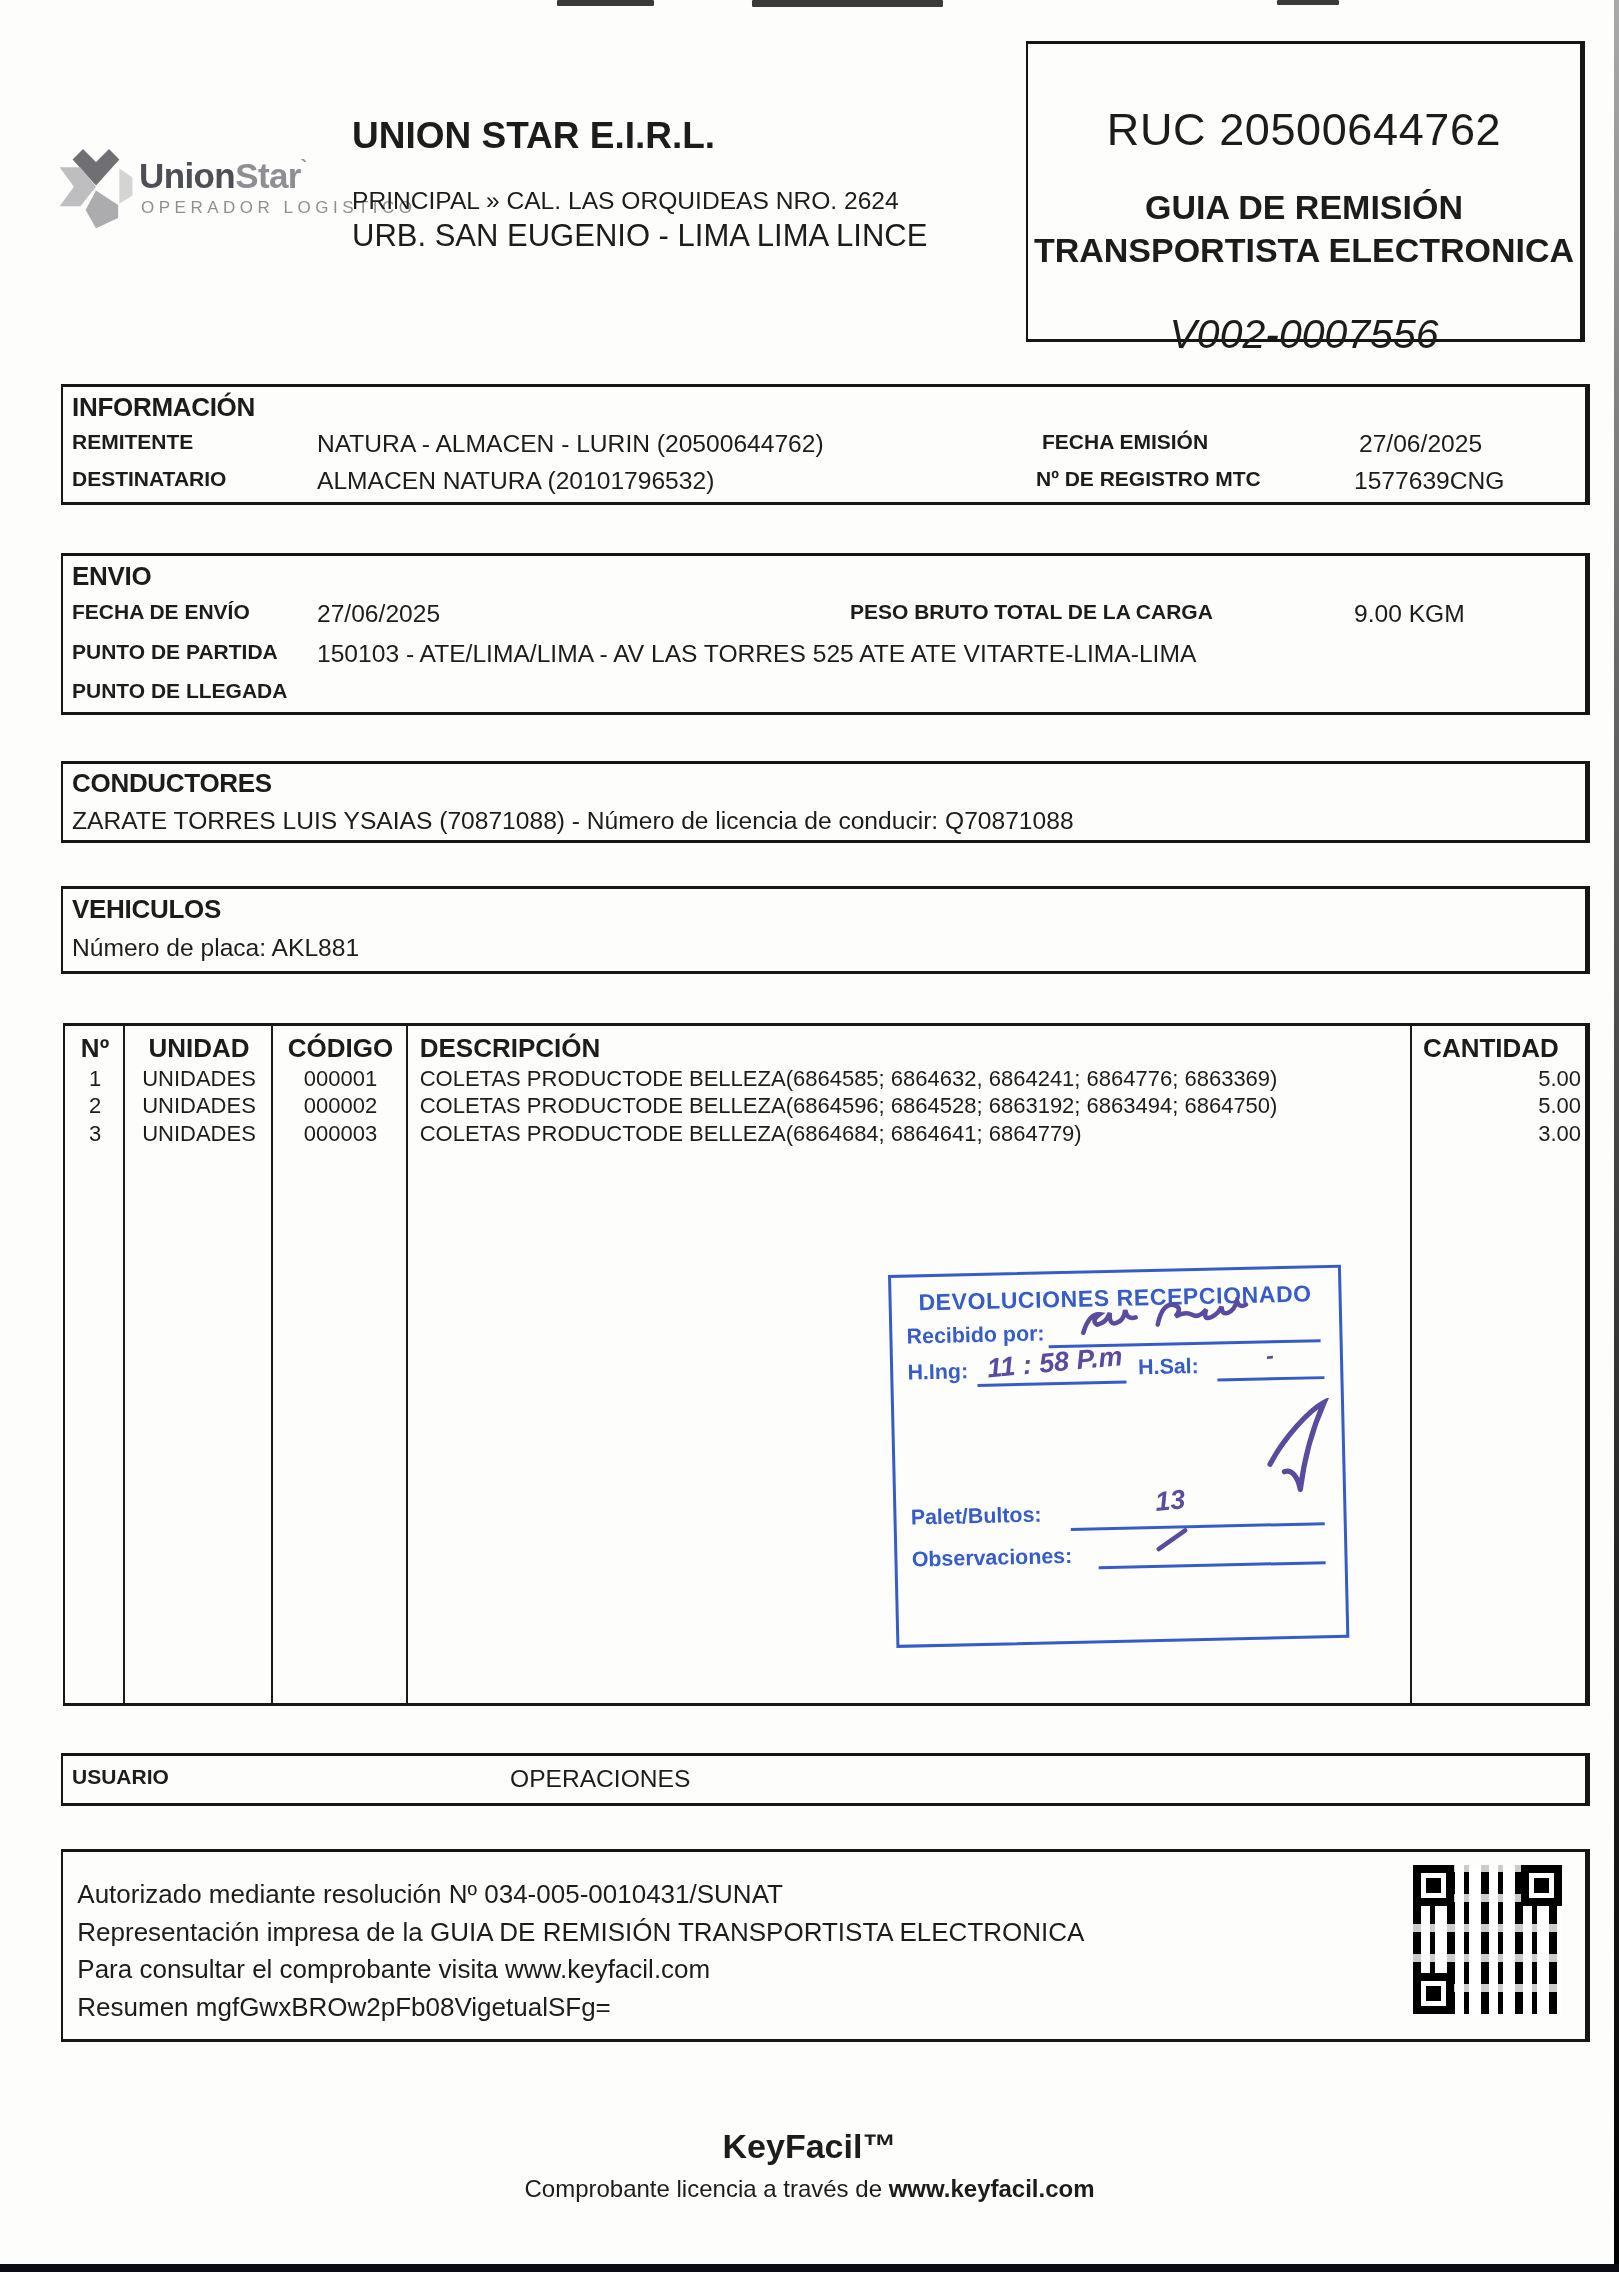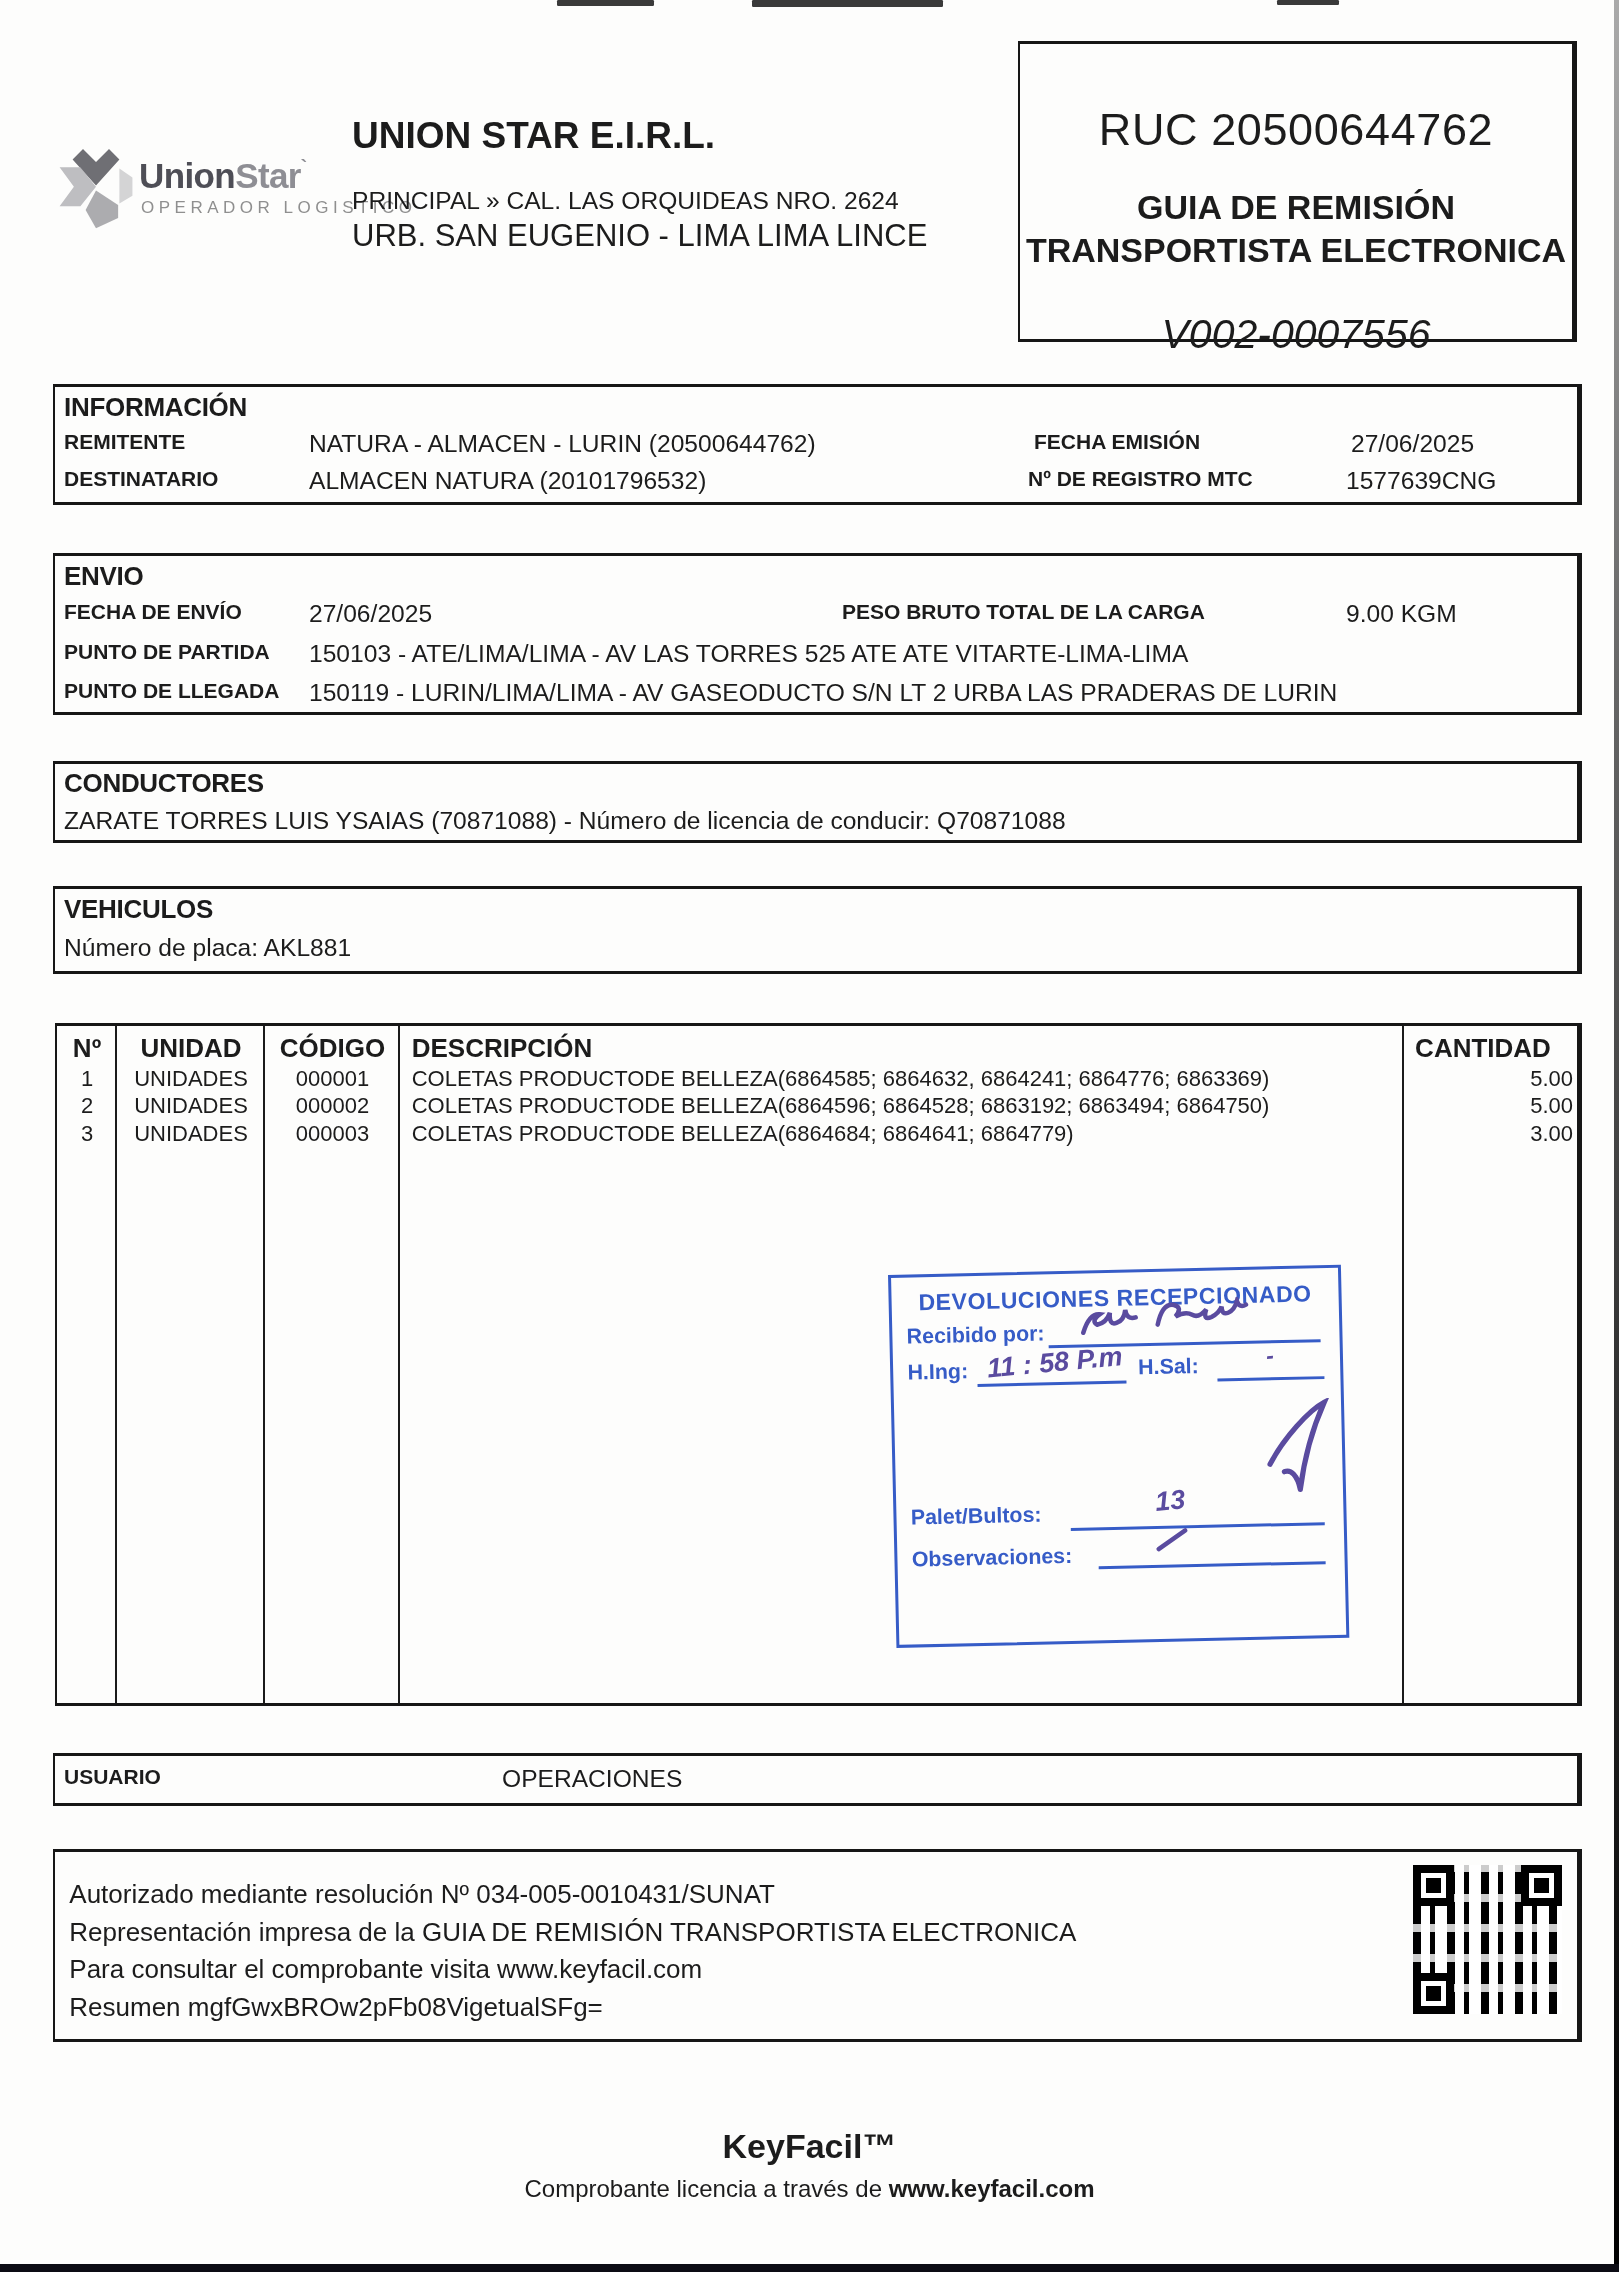--- a/index.html
+++ b/index.html
@@ -15,21 +15,21 @@
   .logo-star{position:absolute;left:57px;top:145px;}
   .logo-name{position:absolute;left:139px;top:156px;font-size:35px;font-weight:bold;letter-spacing:-0.6px;}
   .logo-name .u{color:#4e4e56;}
   .logo-name .s{color:#8e8e94;}
   .logo-tag{position:absolute;left:141px;top:198px;font-size:17px;letter-spacing:4.5px;color:#8f8f8f;}
   .company-title{position:absolute;left:352px;top:115px;font-size:37px;font-weight:bold;letter-spacing:0px;}
   .addr1{position:absolute;left:352px;top:187px;font-size:24.6px;}
   .addr2{position:absolute;left:352px;top:218px;font-size:31px;}
   
   .box{position:absolute;border:2.6px solid #161616;border-top-width:3.9px;border-bottom-width:3.9px;
-       border-right-width:5.8px;background:transparent;}
+       border-right-width:5.8px;background:transparent;margin-left:8px;}
   .doc-box{left:1018px;top:41px;width:552px;height:295px;}
   .doc-ruc{position:absolute;left:0;top:60px;width:100%;text-align:center;font-size:45px;letter-spacing:0.6px;}
   .doc-t1{position:absolute;left:0;top:144px;width:100%;text-align:center;font-size:34px;font-weight:bold;}
   .doc-t2{position:absolute;left:0;top:187px;width:100%;text-align:center;font-size:34px;font-weight:bold;}
   .doc-series{position:absolute;left:0;top:267px;width:100%;text-align:center;font-size:41px;font-style:italic;}
   .sec-title{position:absolute;font-size:26px;font-weight:bold;letter-spacing:-0.3px;}
   .lbl{position:absolute;font-size:21px;font-weight:bold;white-space:nowrap;}
   .val{position:absolute;font-size:24.6px;white-space:nowrap;}
   .info-box{left:53px;top:384px;width:1522px;height:115px;}
   .envio-box{left:53px;top:553px;width:1522px;height:156px;}
@@ -122,21 +122,20 @@
 
   <div class="box envio-box">
     <div class="sec-title" style="left:9px;top:5.2px;">ENVIO</div>
     <div class="lbl" style="left:9px;top:44px;">FECHA DE ENVÍO</div>
     <div class="val" style="left:254px;top:44px;">27/06/2025</div>
     <div class="lbl" style="left:787px;top:44px;">PESO BRUTO TOTAL DE LA CARGA</div>
     <div class="val" style="left:1291px;top:44px;">9.00 KGM</div>
     <div class="lbl" style="left:9px;top:84px;">PUNTO DE PARTIDA</div>
     <div class="val" style="left:254px;top:84px;">150103 - ATE/LIMA/LIMA - AV LAS TORRES 525 ATE ATE VITARTE-LIMA-LIMA</div>
     <div class="lbl" style="left:9px;top:123px;">PUNTO DE LLEGADA</div>
-    <div class="val" style="left:254px;top:123px;">150119 - LURIN/LIMA/LIMA - AV GASEODUCTO S/N LT 2 URBA LAS PRADERAS DE LURIN</div>
   </div>
 
   <div class="box cond-box">
     <div class="sec-title" style="left:9px;top:3.9px;">CONDUCTORES</div>
     <div class="val" style="left:9px;top:43px;">ZARATE TORRES LUIS YSAIAS (70871088) - Número de licencia de conducir: Q70871088</div>
   </div>
 
   <div class="box veh-box">
     <div class="sec-title" style="left:9px;top:5.2px;">VEHICULOS</div>
     <div class="val" style="left:9px;top:45px;">Número de placa: AKL881</div>

